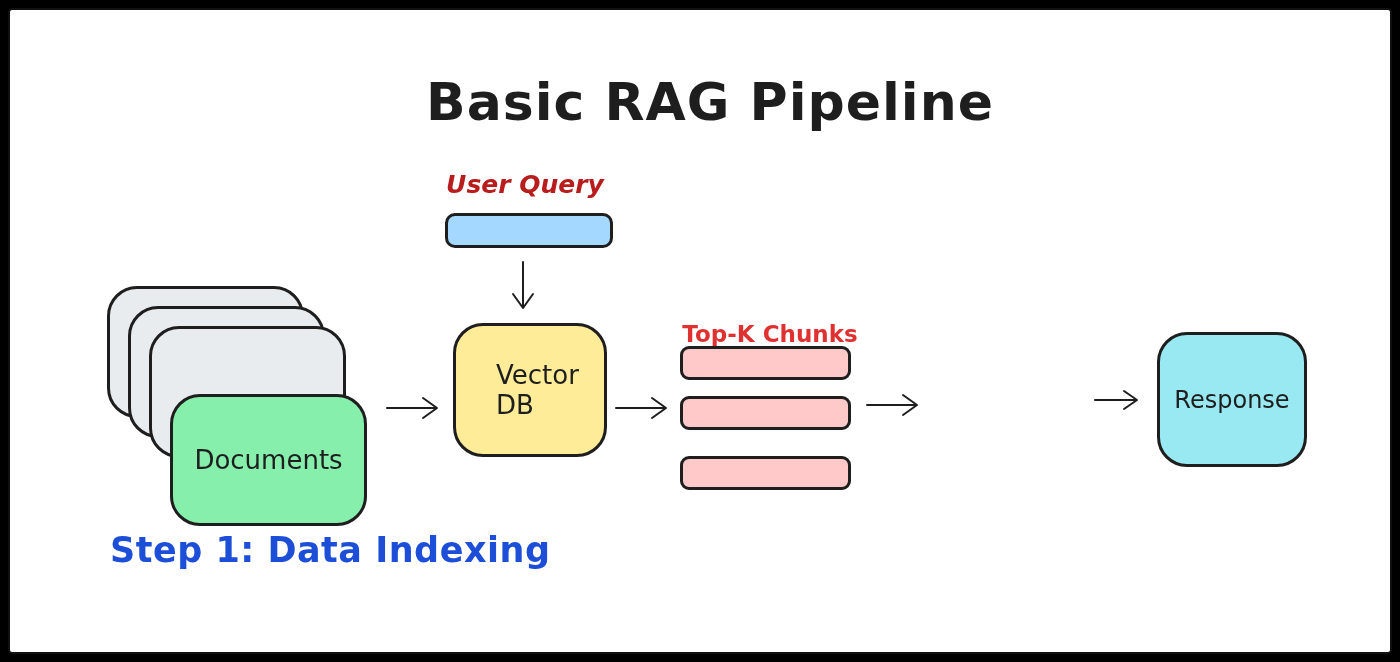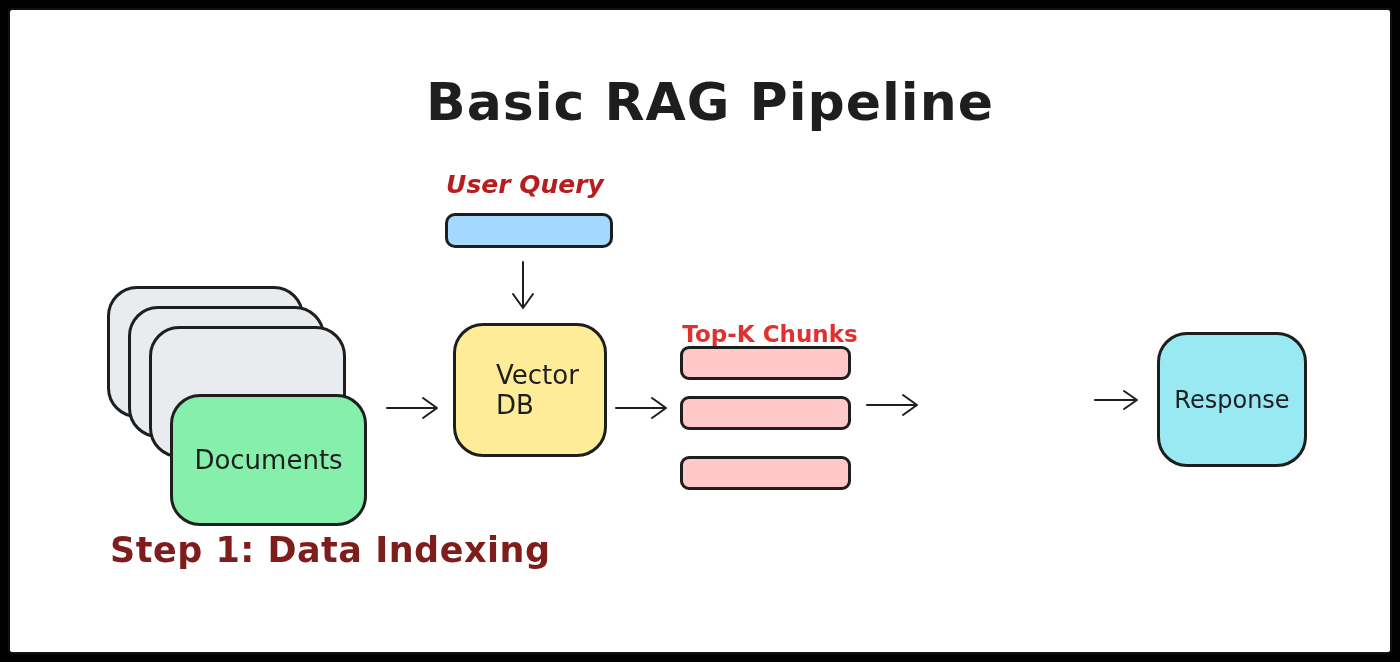--- a/index.html
+++ b/index.html
@@ -53,21 +53,21 @@
     font-size: 26px;
   }
 
   .big-box {
     border: 3.5px solid #1e1e1e; border-radius: 30px;
     display: flex; align-items: center; justify-content: center;
     font-size: 26px; color: #1e1e1e; font-weight: 500;
   }
 
   .step-label {
-    font-size: 35px; font-weight: 600; color: #7f1d1d; letter-spacing: 0.5px;
+    font-size: 35px; font-weight: 600; color: #1d4ed8; letter-spacing: 0.5px;
   }
 
   svg.arrow { overflow: visible; }
   svg.arrow path { stroke: #1e1e1e; stroke-width: 2; fill: none;
     stroke-linecap: round; stroke-linejoin: round; }
 </style>
 </head>
 <body>
 
 <div class="frame">

